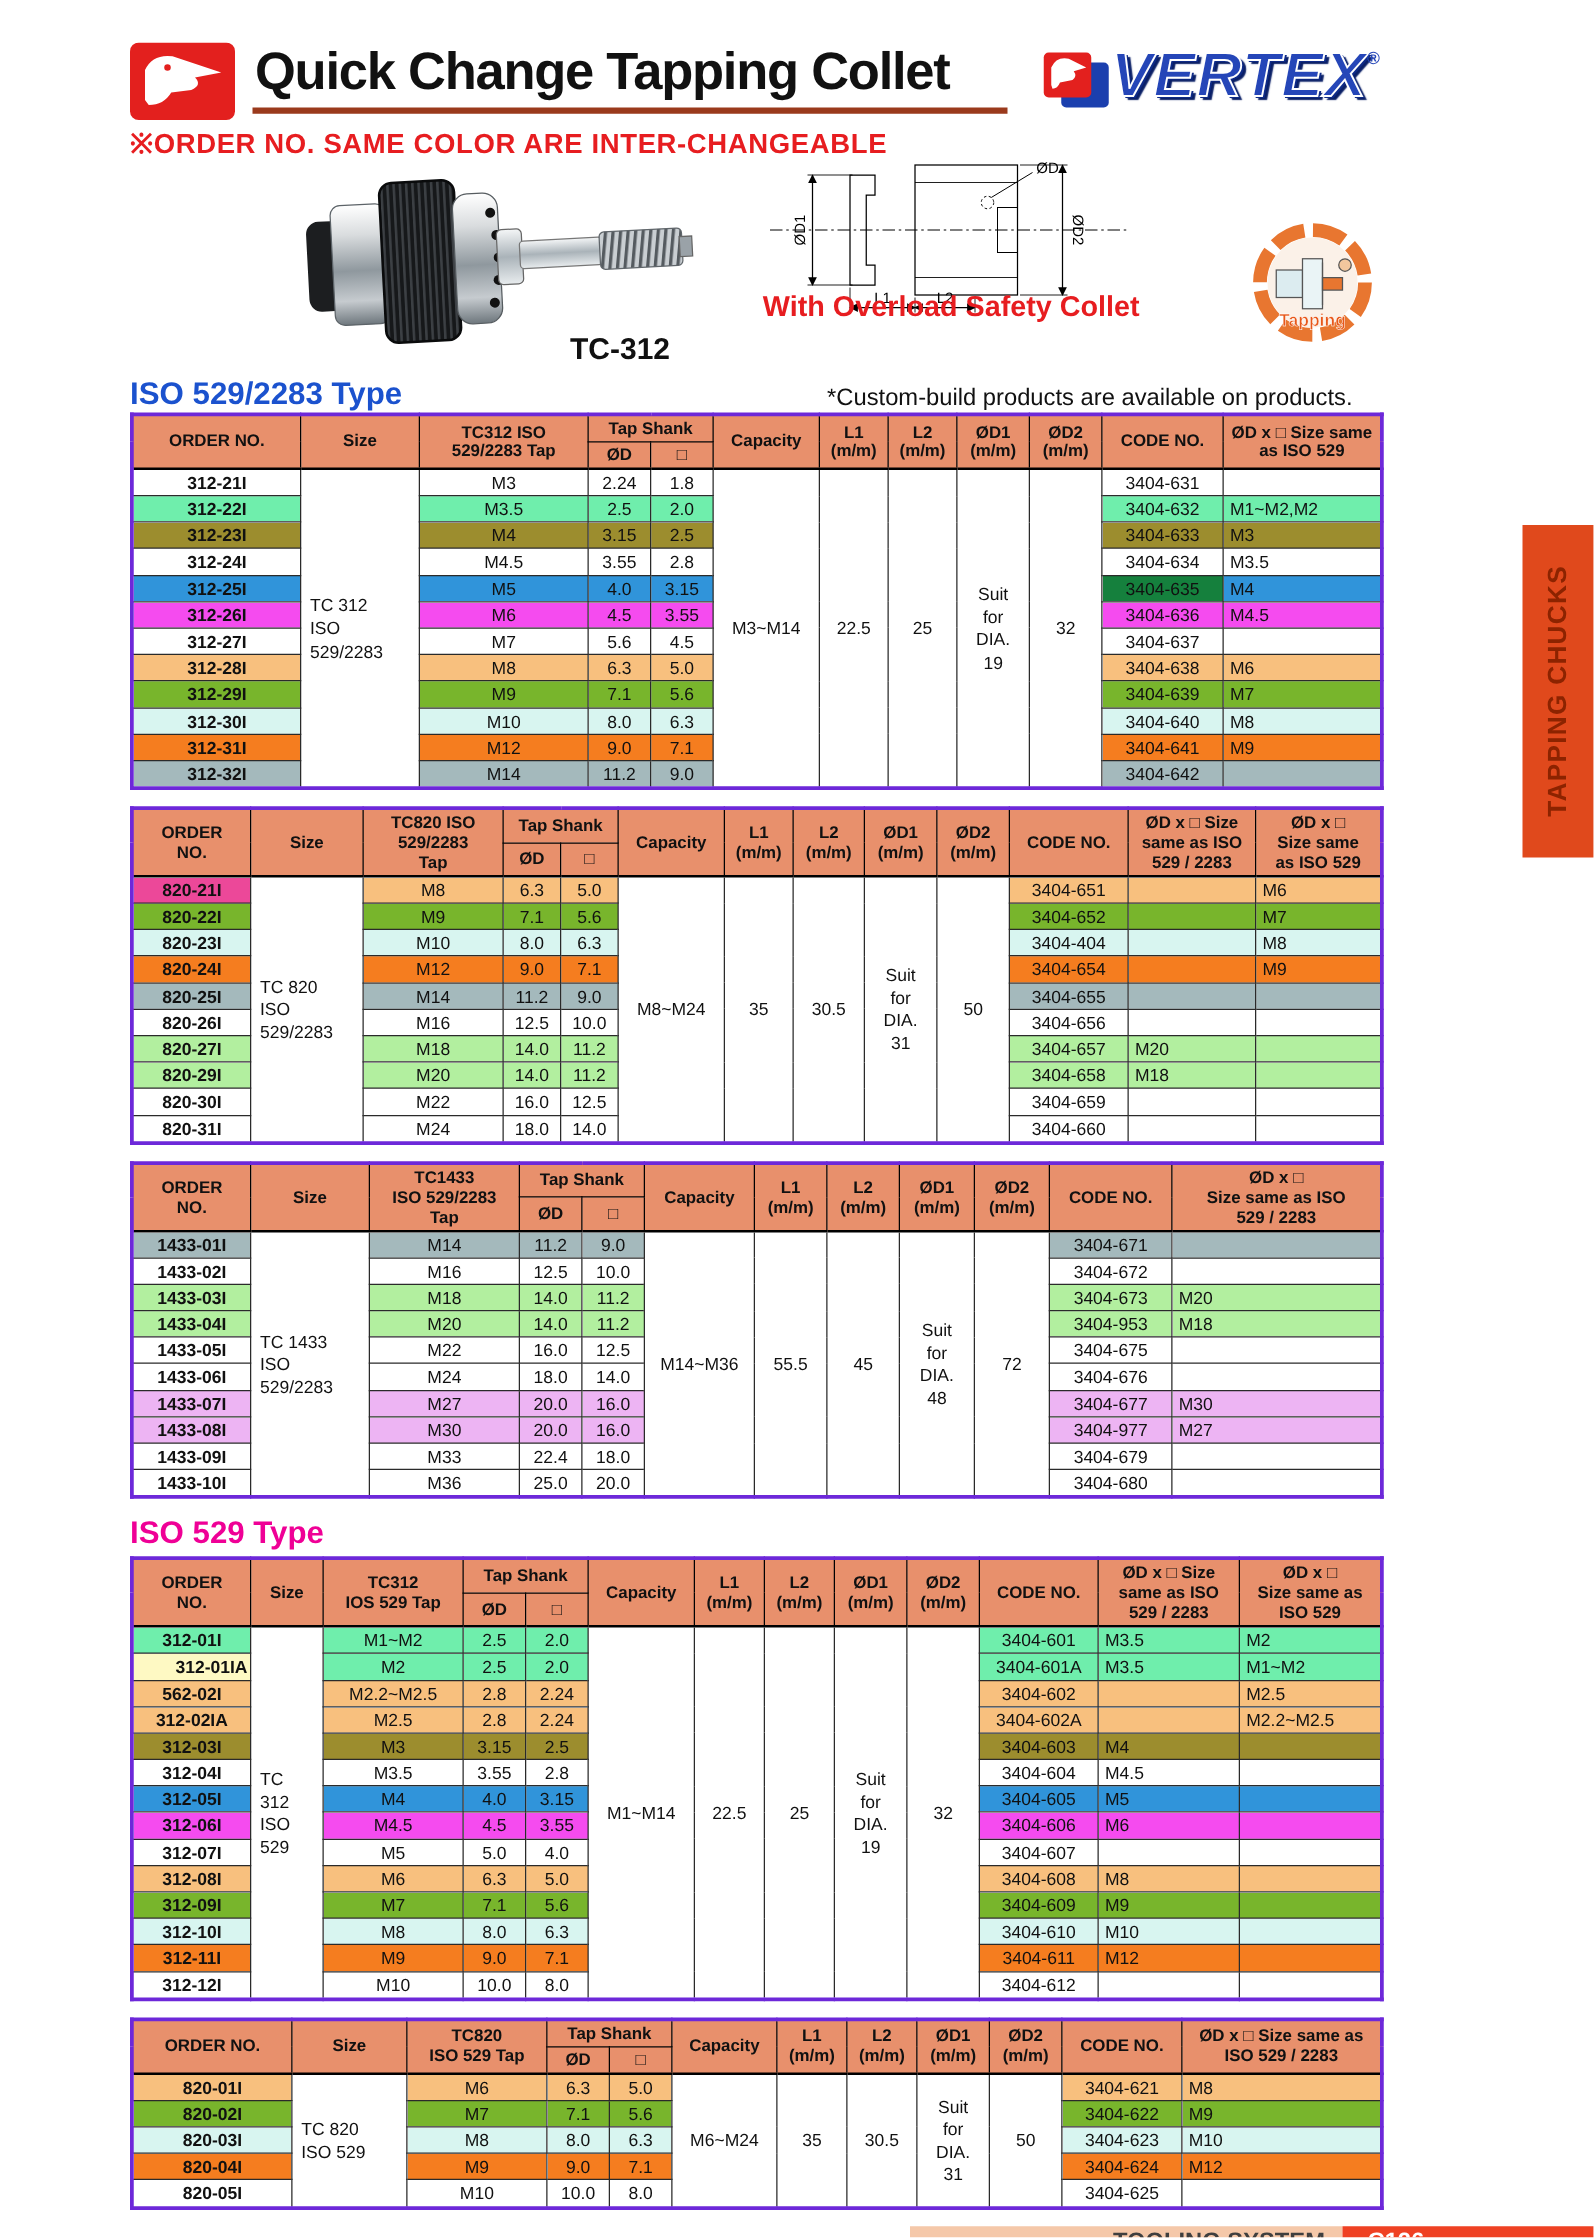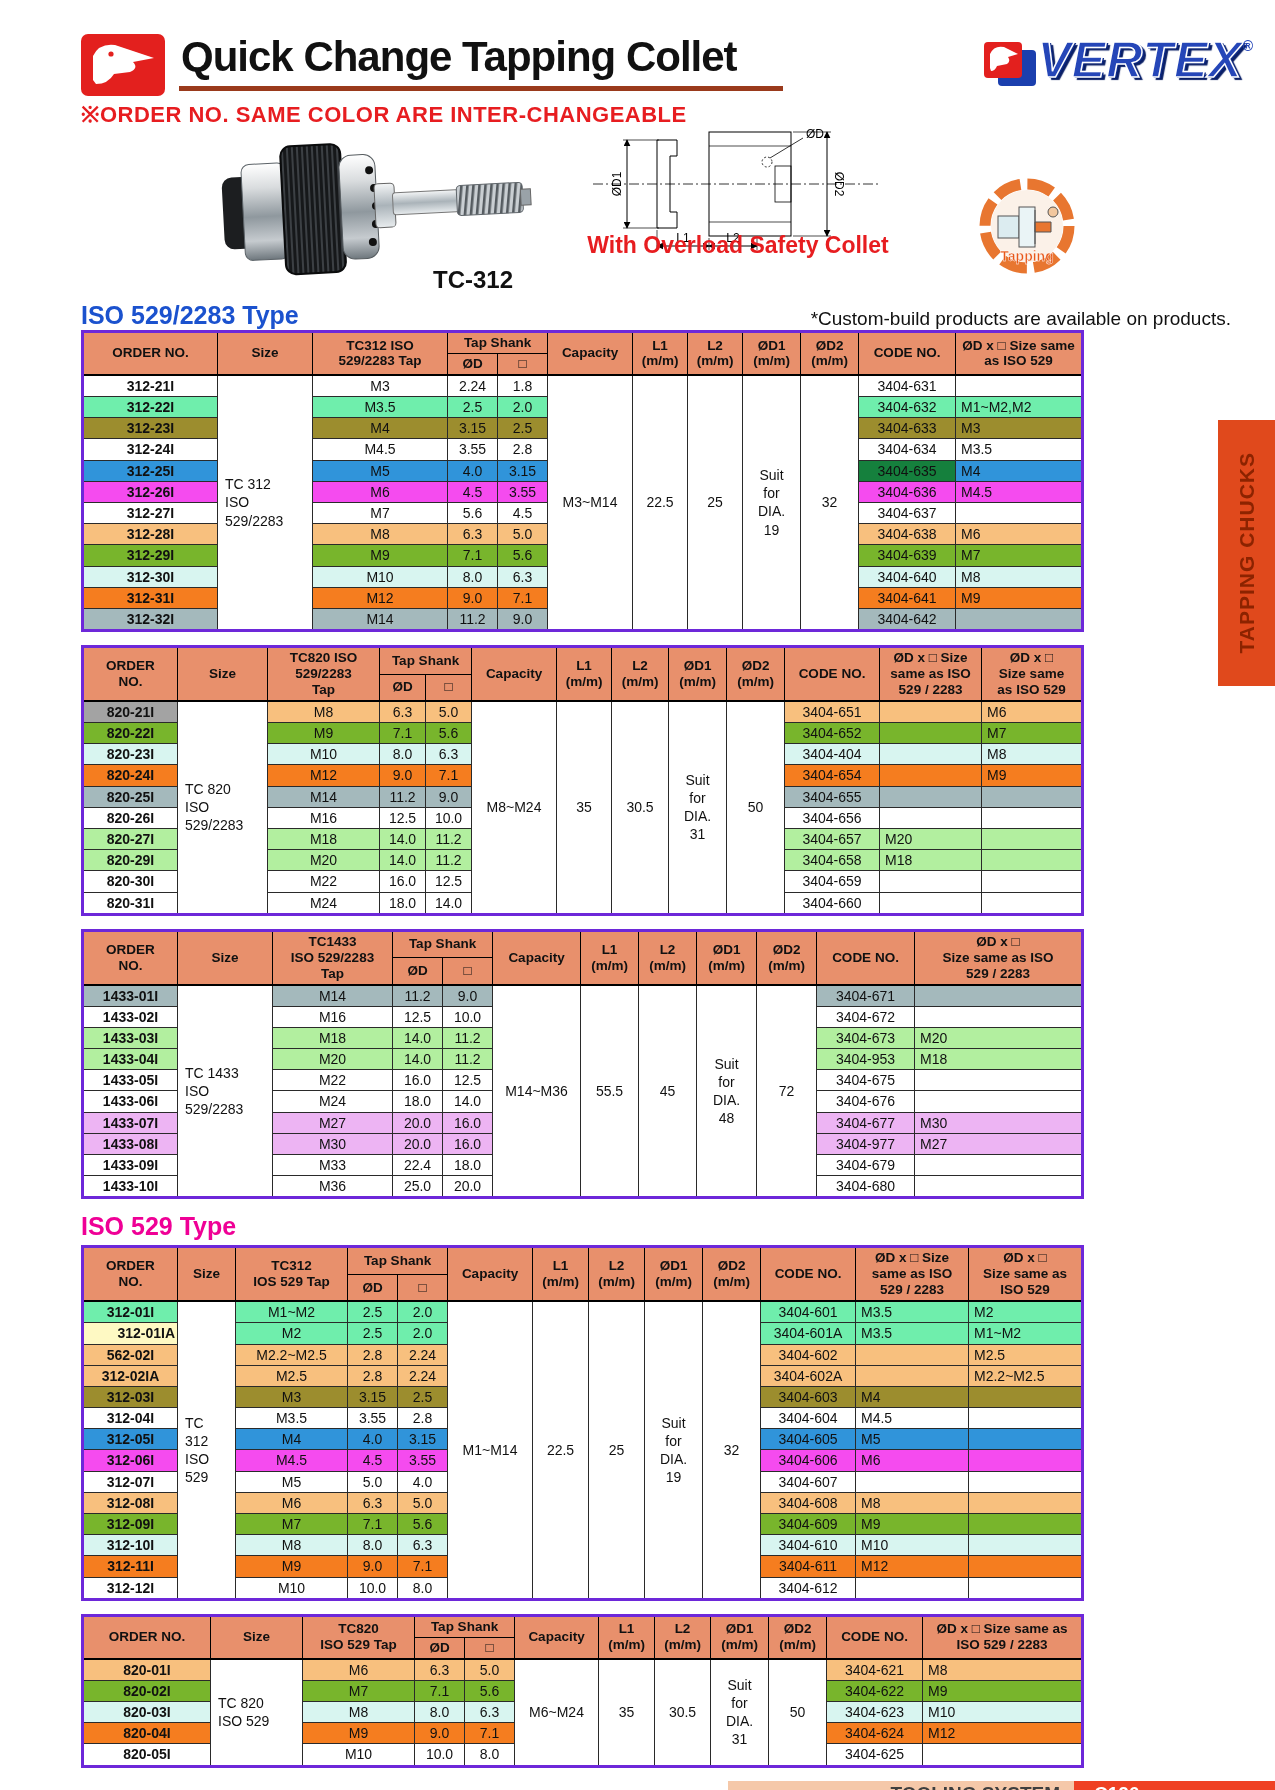--- a/index.html
+++ b/index.html
@@ -1,18 +1,18 @@
 <!DOCTYPE html>
 <html><head>
 <meta charset="utf-8">
 <style>
   html,body{margin:0;padding:0;background:#fff;}
   .page{position:relative;width:1275px;height:1790px;background:#fff;overflow:hidden;
         font-family:"Liberation Sans",sans-serif;color:#111;}
-  .content{margin-left:81px;width:1172px;padding-top:34px;}
+  .content{margin-left:104px;width:1000px;padding-top:34px;}
 
   
   .topbar{display:flex;align-items:flex-start;}
   .eagle-box{width:84px;height:62px;flex:0 0 auto;}
   .title-wrap{margin-left:14px;border-bottom:5px solid #9a3a1c;padding:2px 46px 8px 2px;}
   .page-title{font-size:42px;font-weight:bold;letter-spacing:-1px;line-height:1;white-space:nowrap;}
   .vertex{margin-left:auto;display:flex;align-items:flex-start;padding-top:4px;}
   .v-icon{width:56px;height:52px;}
   .v-text{font-size:50px;font-weight:bold;font-style:italic;color:#2546b8;line-height:.9;
           -webkit-text-stroke:1.5px #fff;text-shadow:2px 1px 0 #0e2a86,4px 3px 1px #0a1f66;letter-spacing:1px;}
@@ -357,21 +357,21 @@
               <th rowspan="2">ØD x □ Size<br>same as ISO<br>529 / 2283</th>
               <th rowspan="2">ØD x □<br>Size same<br>as ISO 529</th>
             </tr>
             <tr>
               <th>ØD</th>
               <th>□</th>
             </tr>
           </thead>
           <tbody>
             <tr>
-              <td class="order" style="background: #a3a3a3;">820-21I</td>
+              <td class="order" style="background: #ec4899;">820-21I</td>
               <td class="shared size" rowspan="10" style="background: rgb(255, 255, 255);">TC 820<br>ISO<br>529/2283</td>
               <td style="background: rgb(248, 192, 126);">M8</td>
               <td style="background: rgb(248, 192, 126);">6.3</td>
               <td style="background: rgb(248, 192, 126);">5.0</td>
               <td class="shared" rowspan="10" style="background: rgb(255, 255, 255);">M8~M24</td>
               <td class="shared" rowspan="10" style="background: rgb(255, 255, 255);">35</td>
               <td class="shared" rowspan="10" style="background: rgb(255, 255, 255);">30.5</td>
               <td class="shared" rowspan="10" style="background: rgb(255, 255, 255);">Suit<br>for<br>DIA.<br>31</td>
               <td class="shared" rowspan="10" style="background: rgb(255, 255, 255);">50</td>
               <td style="background: rgb(248, 192, 126);">3404-651</td>

